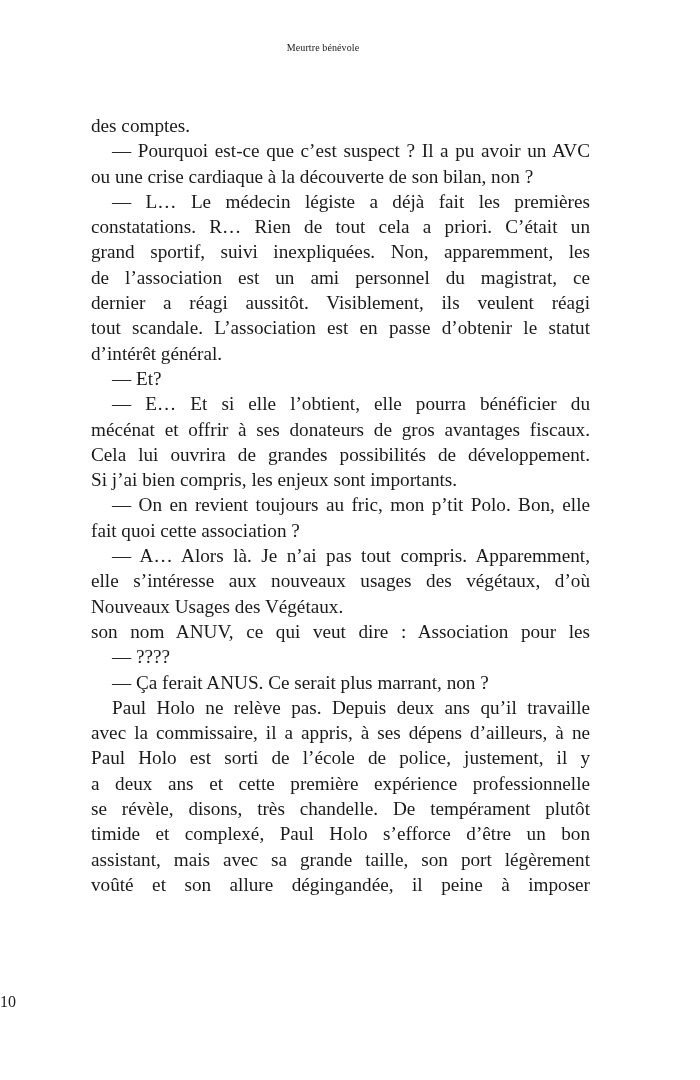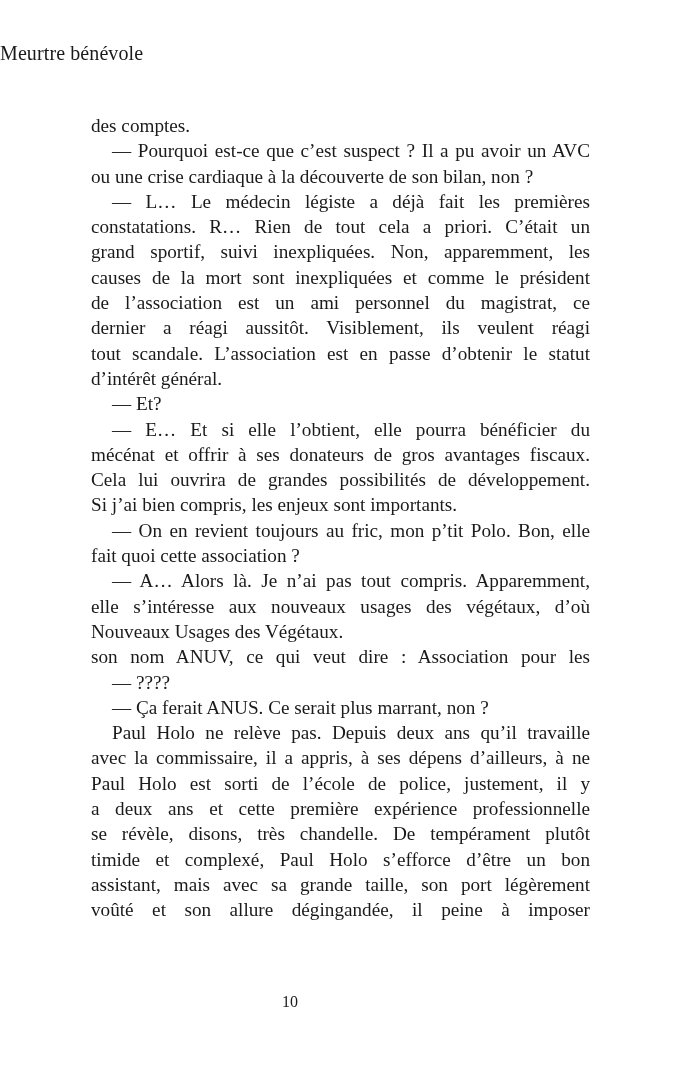--- a/index.html
+++ b/index.html
@@ -1,39 +1,38 @@
 <!DOCTYPE html>
 <html><head>
 <meta charset="utf-8">
 <style>
   html, body { margin:0; padding:0; background:#ffffff; }
   body { width:700px; height:1080px; position:relative; overflow:hidden;
          font-family:"Liberation Serif", "DejaVu Serif", serif; color:#1a1a1a; }
-  .header { position:absolute; top:42px; left:0; width:646px; text-align:left;
-            font-size:20px; letter-spacing:0.1px; }
+  .header { position:absolute; top:42px; left:0; width:646px; text-align:center;
+            font-size:10px; letter-spacing:0.1px; }
   .body-text { position:absolute; top:113px; left:91px; width:499px; font-size:19.2px; }
   .line { display:block; height:25.3px; line-height:25.3px; white-space:nowrap;
           text-align:justify; text-align-last:justify; }
   .line.last { text-align-last:left; }
   .line.indent { padding-left:21px; }
-  .pagenum { position:absolute; top:993px; left:0; width:580px; text-align:center; font-size:16px; }
+  .pagenum { position:absolute; top:993px; left:0; width:580px; font-size:16px; }
 </style>
 </head>
 <body>
 
 <div class="header">Meurtre bénévole</div>
 
 <div class="body-text" id="body-text">
     <span class="line last">des comptes.</span>
     <span class="line indent">— Pourquoi est-ce que c’est suspect ? Il a pu avoir un AVC</span>
     <span class="line last">ou une crise cardiaque à la découverte de son bilan, non ?</span>
     <span class="line indent">— L… Le médecin légiste a déjà fait les premières</span>
     <span class="line">constatations. R… Rien de tout cela a priori. C’était un</span>
     <span class="line">grand sportif, suivi inexpliquées. Non, apparemment, les</span>
-    <span class="line">causes de la mort sont inexpliquées et comme le président</span>
     <span class="line">de l’association est un ami personnel du magistrat, ce</span>
     <span class="line">dernier a réagi aussitôt. Visiblement, ils veulent réagi</span>
     <span class="line">tout scandale. L’association est en passe d’obtenir le statut</span>
     <span class="line last">d’intérêt général.</span>
     <span class="line indent last">— Et?</span>
     <span class="line indent">— E… Et si elle l’obtient, elle pourra bénéficier du</span>
     <span class="line">mécénat et offrir à ses donateurs de gros avantages fiscaux.</span>
     <span class="line">Cela lui ouvrira de grandes possibilités de développement.</span>
     <span class="line last">Si j’ai bien compris, les enjeux sont importants.</span>
     <span class="line indent">— On en revient toujours au fric, mon p’tit Polo. Bon, elle</span>

